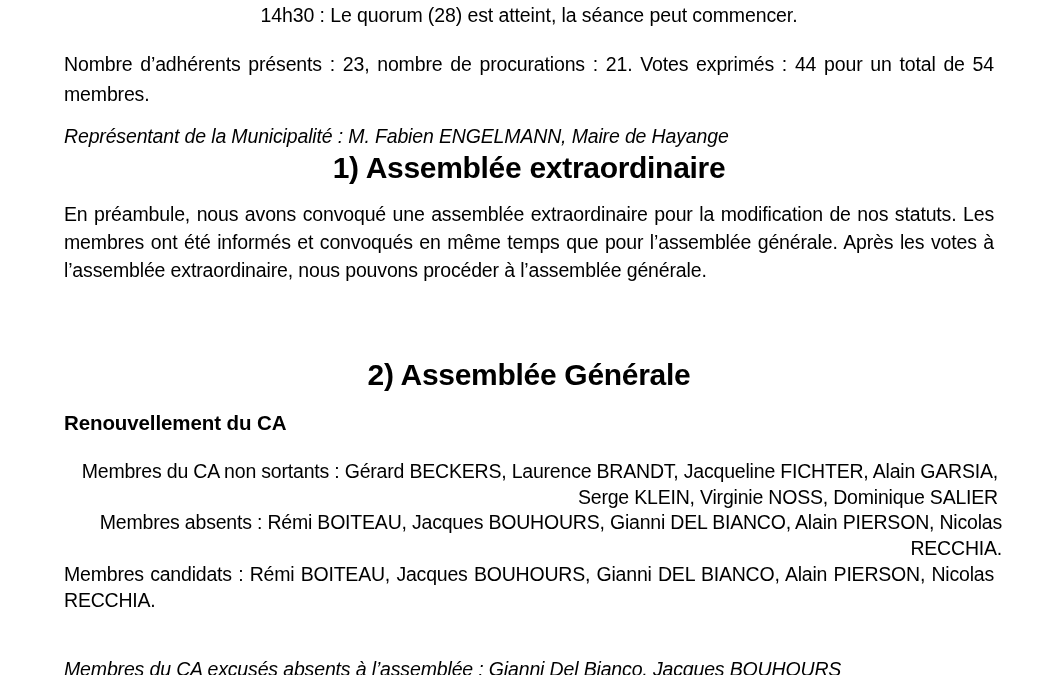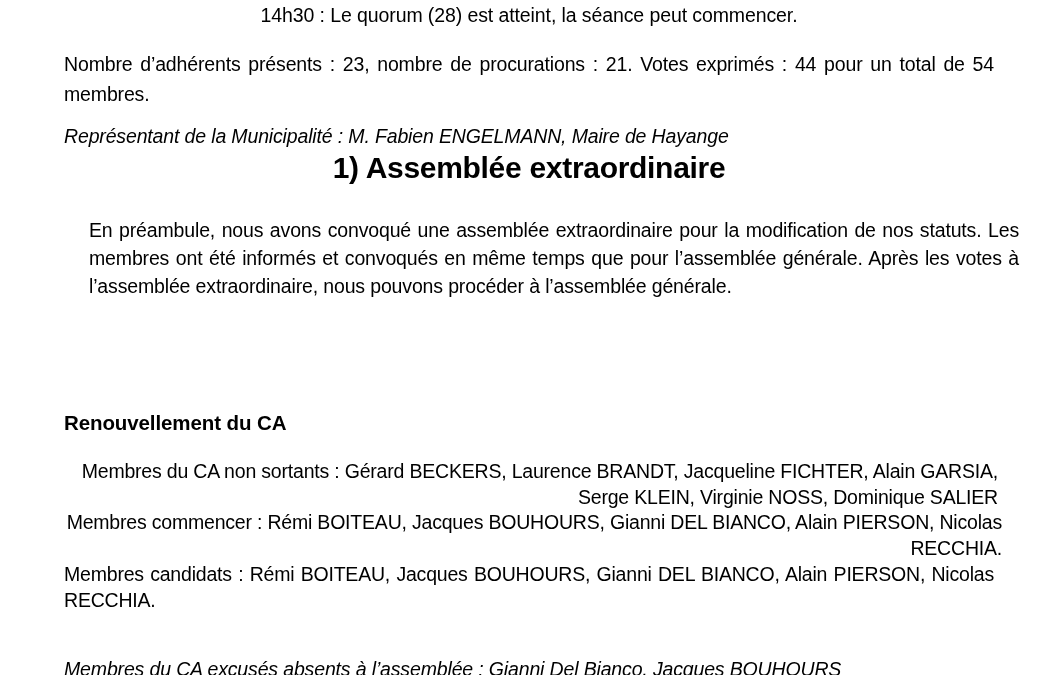--- a/index.html
+++ b/index.html
@@ -88,26 +88,27 @@
 <div id="page">
 
   <div class="txt-block line-centered" style="left:64px; top:2px; width:930px;">14h30 : Le quorum (28) est atteint, la séance peut commencer.</div>
 
   <div class="txt-block para-italic" style="left:64px; top:49px; width:930px;">Nombre d’adhérents présents : 23, nombre de procurations : 21. Votes exprimés : 44 pour un total de 54 membres.</div>
 
   <div class="txt-block para-italic-single" style="left:64px; top:99px; width:930px;">Représentant de la Municipalité : M. Fabien ENGELMANN, Maire de Hayange</div>
 
   <div class="txt-block heading-main" style="left:64px; top:150px; width:930px;">1) Assemblée extraordinaire</div>
 
-  <div class="txt-block para-body" style="left:64px; top:216px; width:930px;margin-left:25px;">En préambule, nous avons convoqué une assemblée extraordinaire pour la modification de nos statuts. Les membres ont été informés et convoqués en même temps que pour l’assemblée générale. Après les votes à l’assemblée extraordinaire, nous pouvons procéder à l’assemblée générale.</div>
+  <div class="txt-block para-body" style="left:64px; top:200px; width:930px;">En préambule, nous avons convoqué une assemblée extraordinaire pour la modification de nos statuts. Les membres ont été informés et convoqués en même temps que pour l’assemblée générale. Après les votes à l’assemblée extraordinaire, nous pouvons procéder à l’assemblée générale.</div>
 
+  <div class="txt-block heading-main" style="left:64px; top:357px; width:930px;">2) Assemblée Générale</div>
 
   <div class="txt-block subheading" style="left:64px; top:410px; width:930px;">Renouvellement du CA</div>
 
   <div class="txt-block para-plain" style="left:64px; top:459px; width:934px;">Membres du CA non sortants : Gérard BECKERS, Laurence BRANDT, Jacqueline FICHTER, Alain GARSIA, Serge KLEIN, Virginie NOSS, Dominique SALIER</div>
 
-  <div class="txt-block para-plain" style="left:64px; top:510px; width:938px;">Membres commencer : Rémi BOITEAU, Jacques BOUHOURS, Gianni DEL BIANCO, Alain PIERSON, Nicolas RECCHIA.</div>
+  <div class="txt-block para-plain" style="left:64px; top:510px; width:938px;">Membres absents : Rémi BOITEAU, Jacques BOUHOURS, Gianni DEL BIANCO, Alain PIERSON, Nicolas RECCHIA.</div>
 
   <div class="txt-block para-justify-tight" style="left:64px; top:562px; width:930px;">Membres candidats : Rémi BOITEAU, Jacques BOUHOURS, Gianni DEL BIANCO, Alain PIERSON, Nicolas RECCHIA.</div>
 
   <div class="txt-block para-italic-single" style="left:64px; top:632px; width:930px;">Membres du CA excusés absents à l’assemblée : Gianni Del Bianco, Jacques BOUHOURS</div>
 
 </div>
 
 </body></html>

